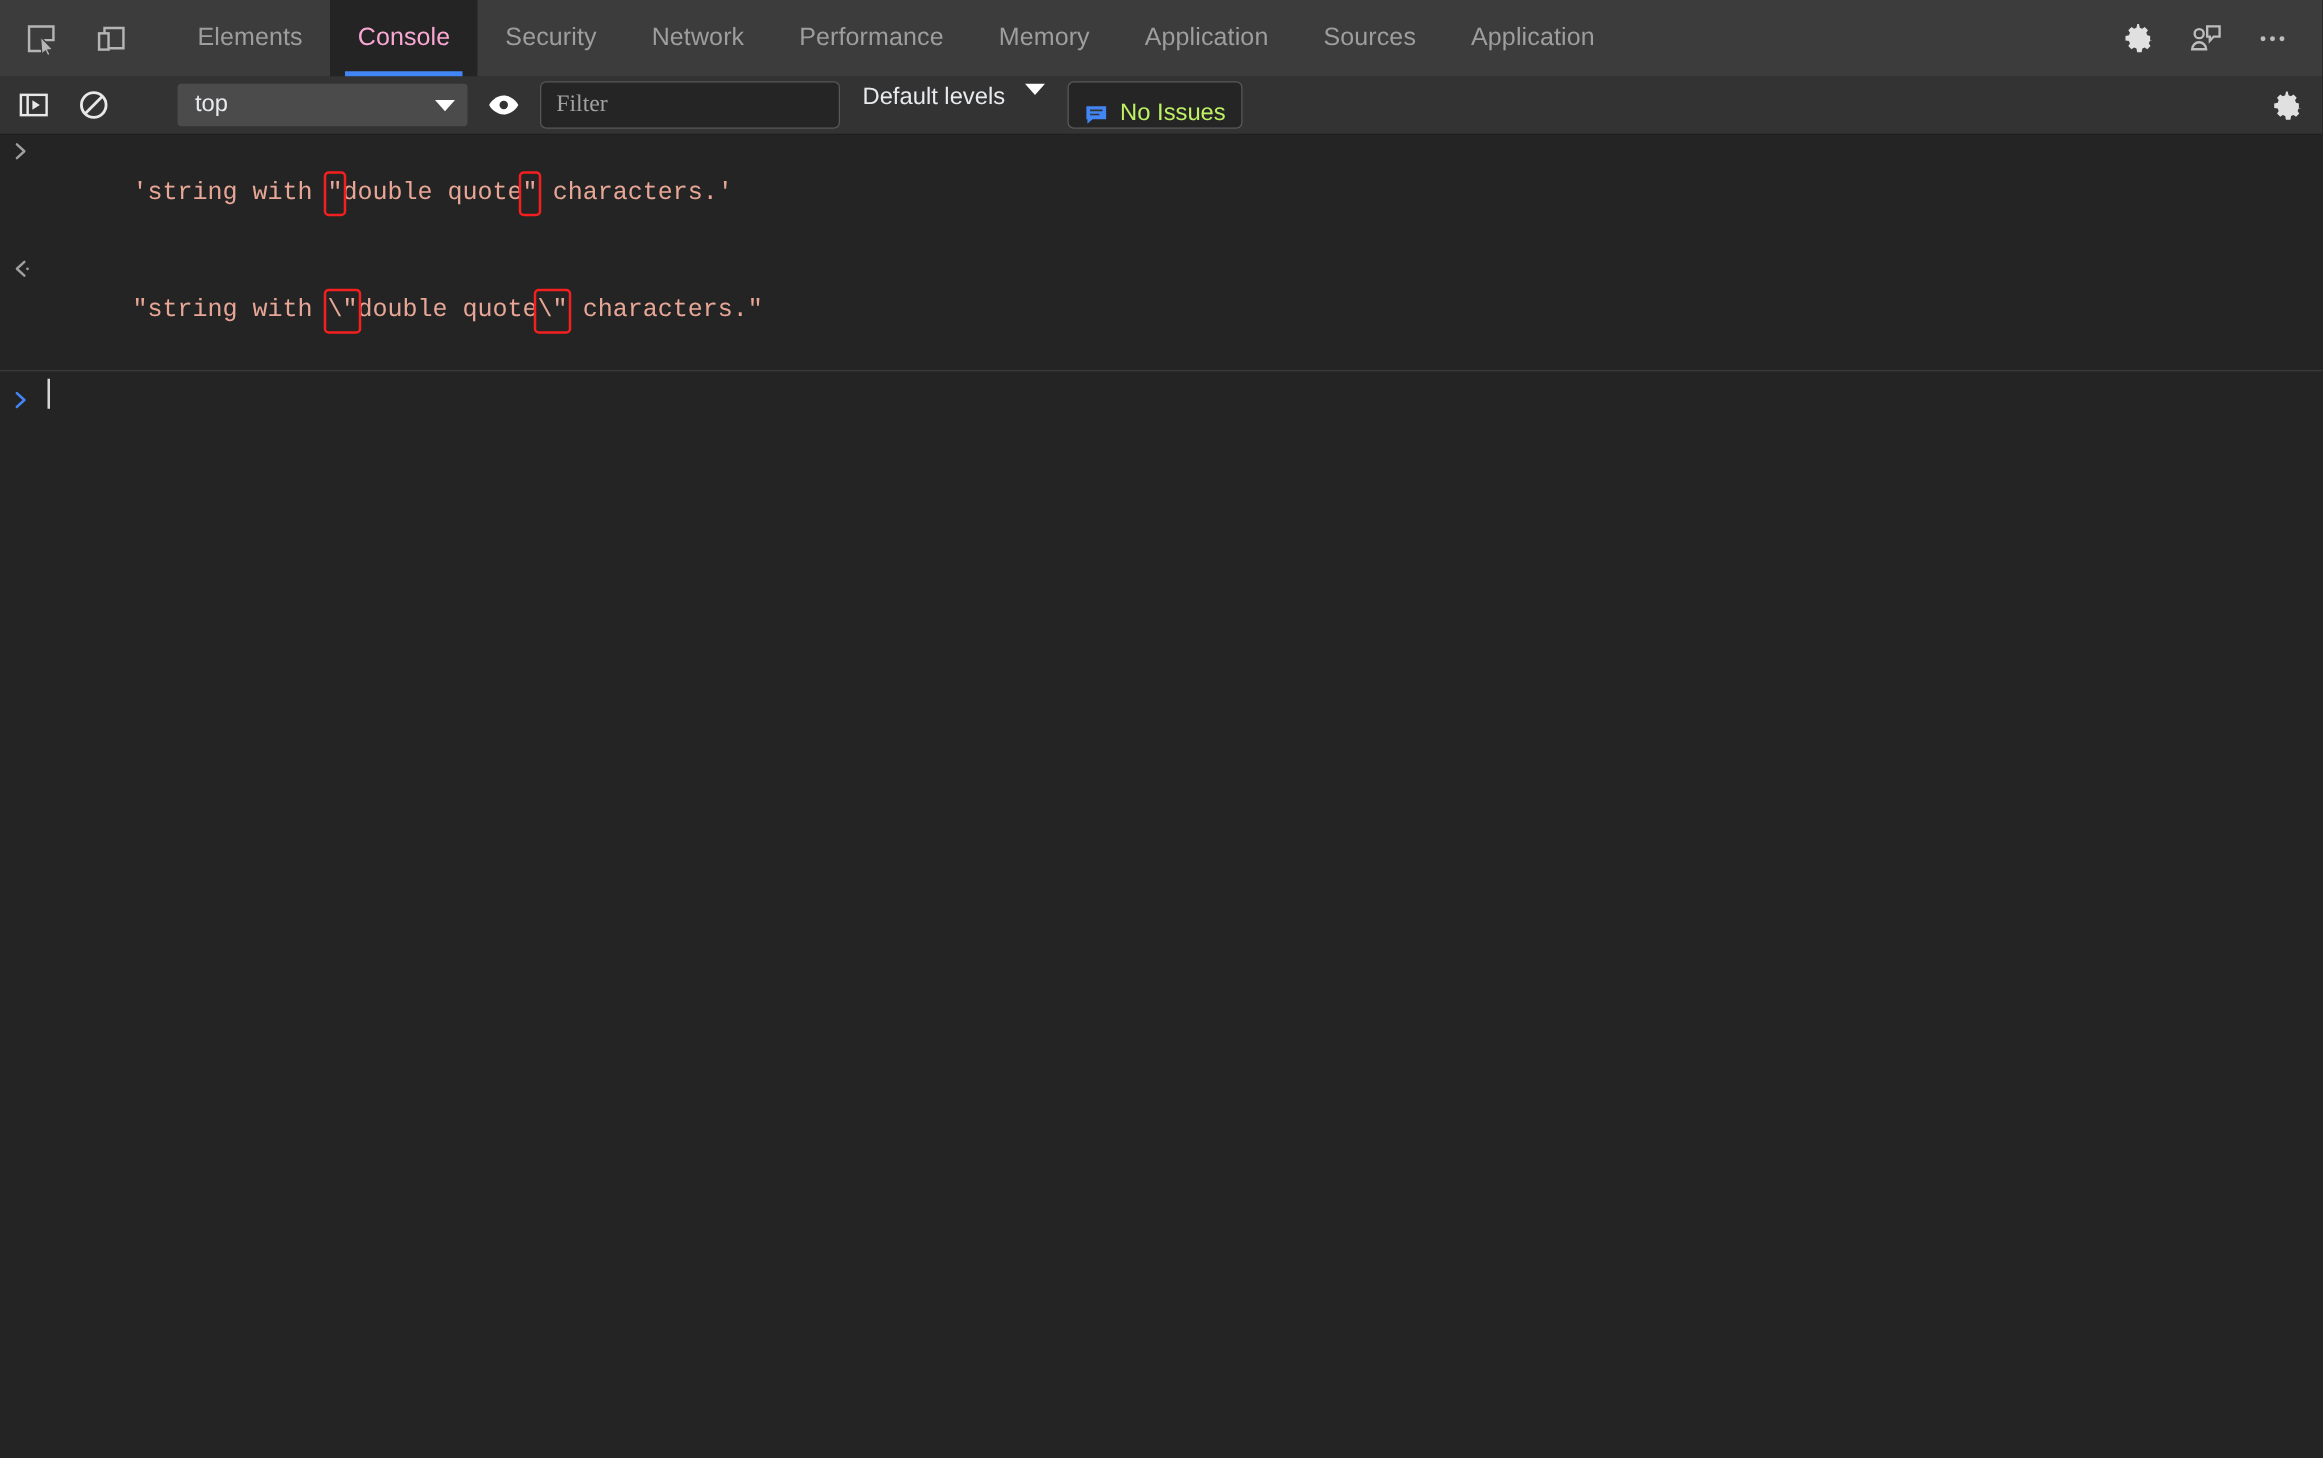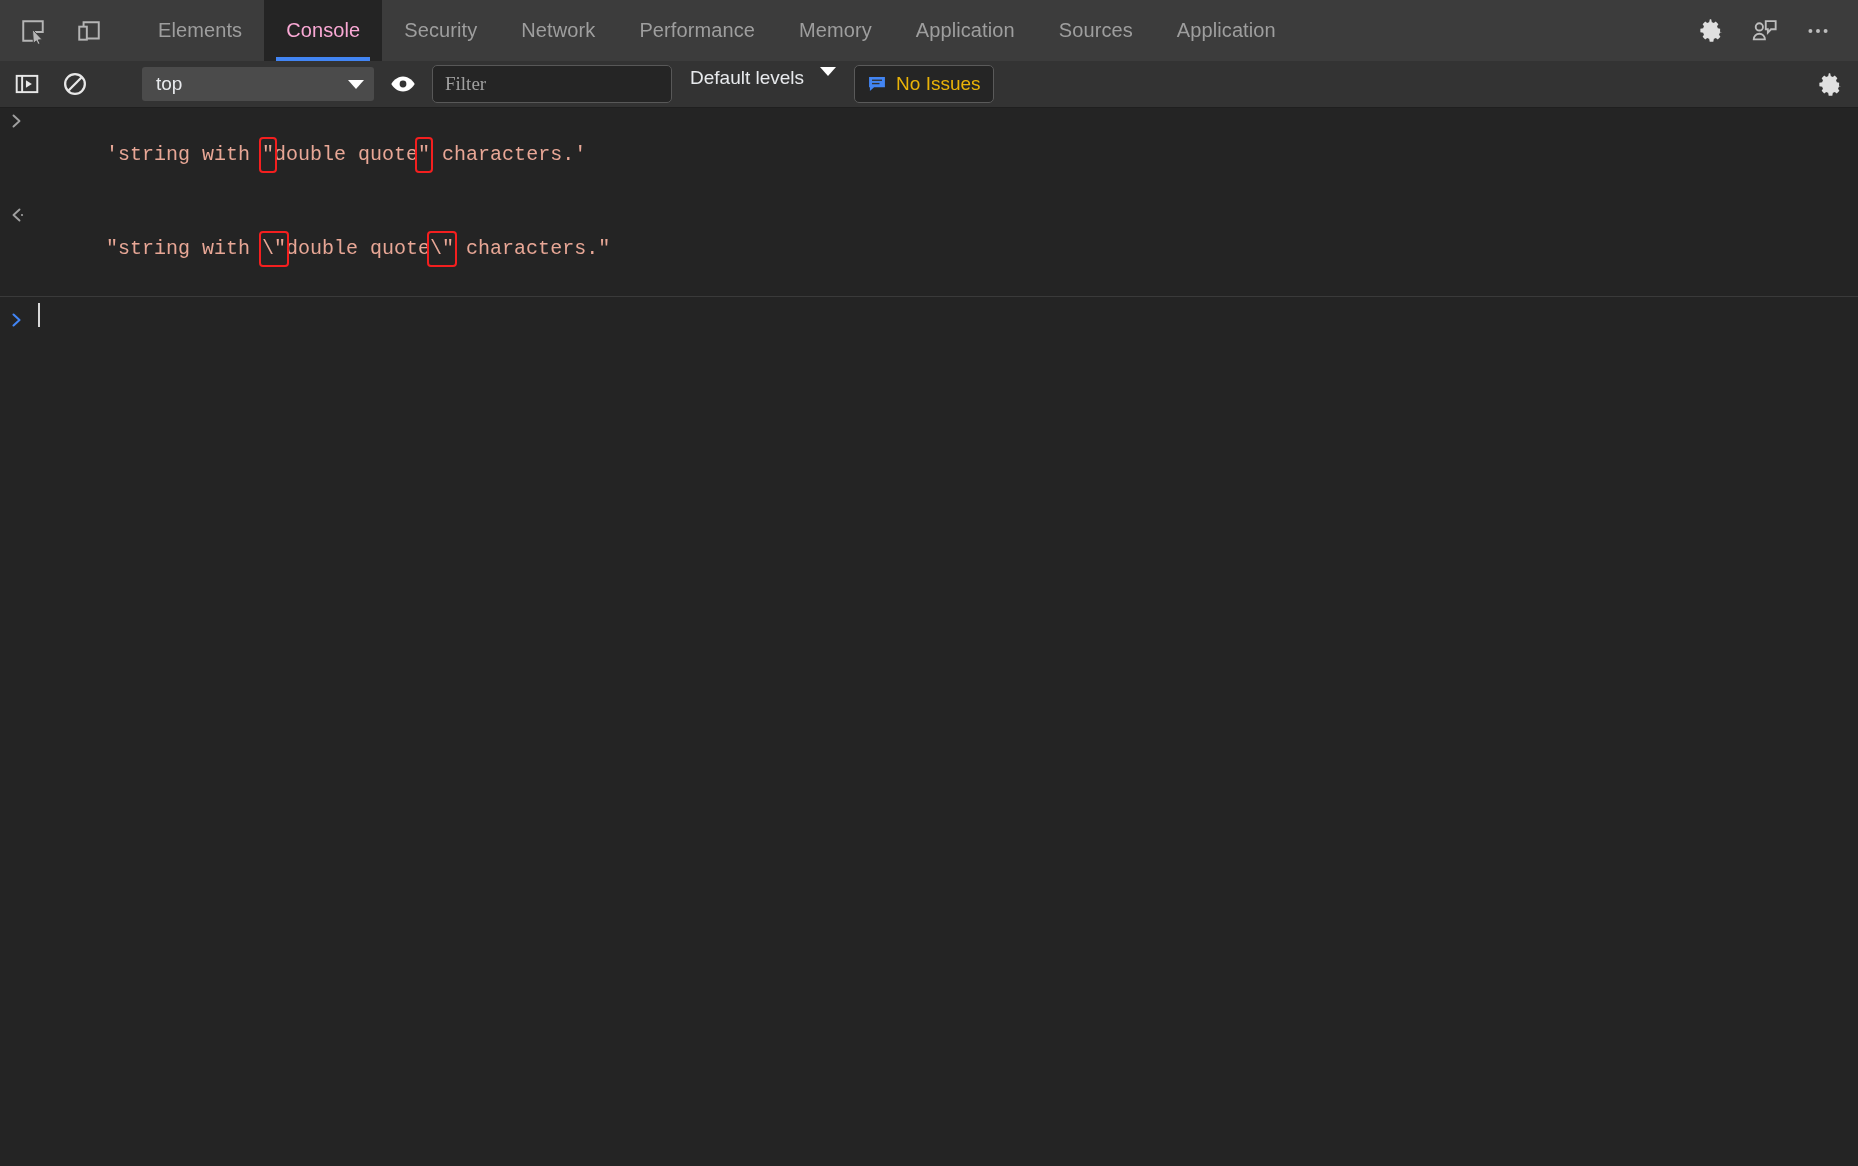--- a/index.html
+++ b/index.html
@@ -145,28 +145,28 @@
     gap: 10px;
     color: #e8eaed;
     font-size: 19px;
     padding: 0 8px;
     height: 34px;
     border-radius: 3px;
     flex: none;
   }
   .issues-badge {
     display: flex;
-    align-items: center;
+    align-items: flex-end;
     gap: 9px;
     height: 36px;
     padding: 0 12px;
     border: 1px solid #5a5a5a;
     border-radius: 5px;
     background: #252525;
-    color: #eab308;
+    color: #bef264;
     font-size: 19px;
     flex: none;
   }
   .toolbar-spacer { flex: 1; }
 
   
   .console-body {
     background: #242424;
     height: calc(1166px - 61px - 47px);
     font-family: "Liberation Mono", monospace;

